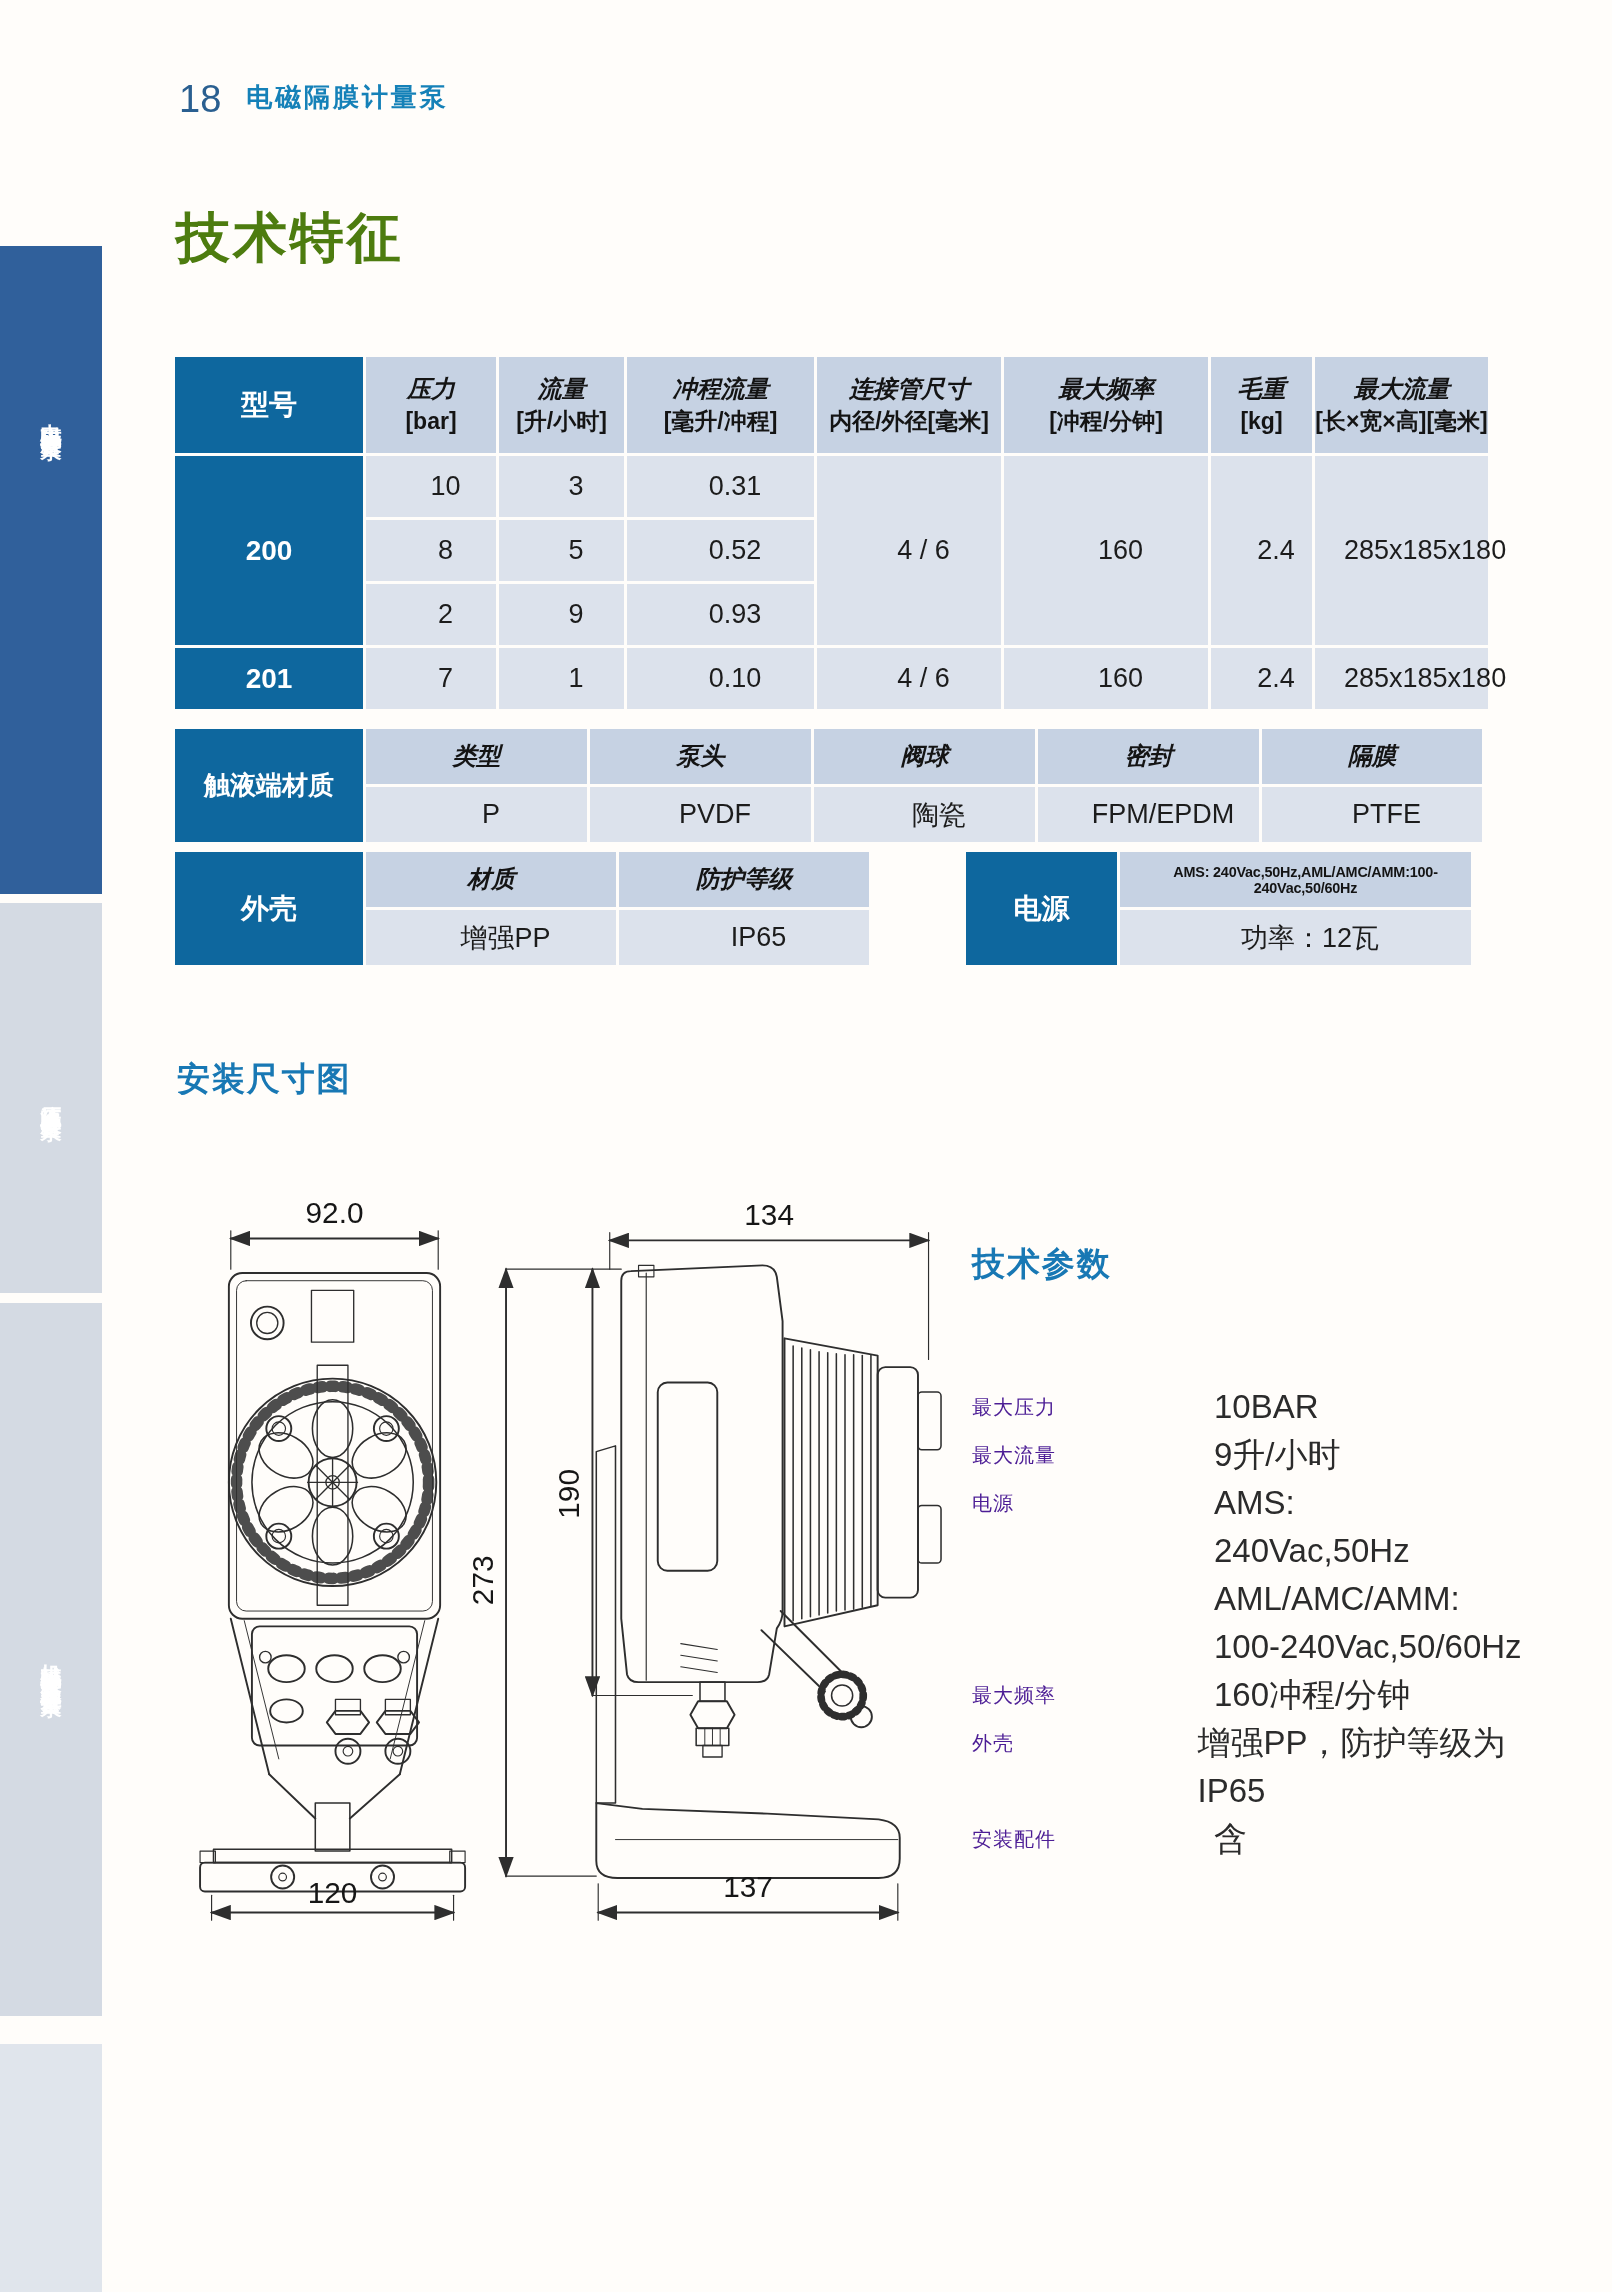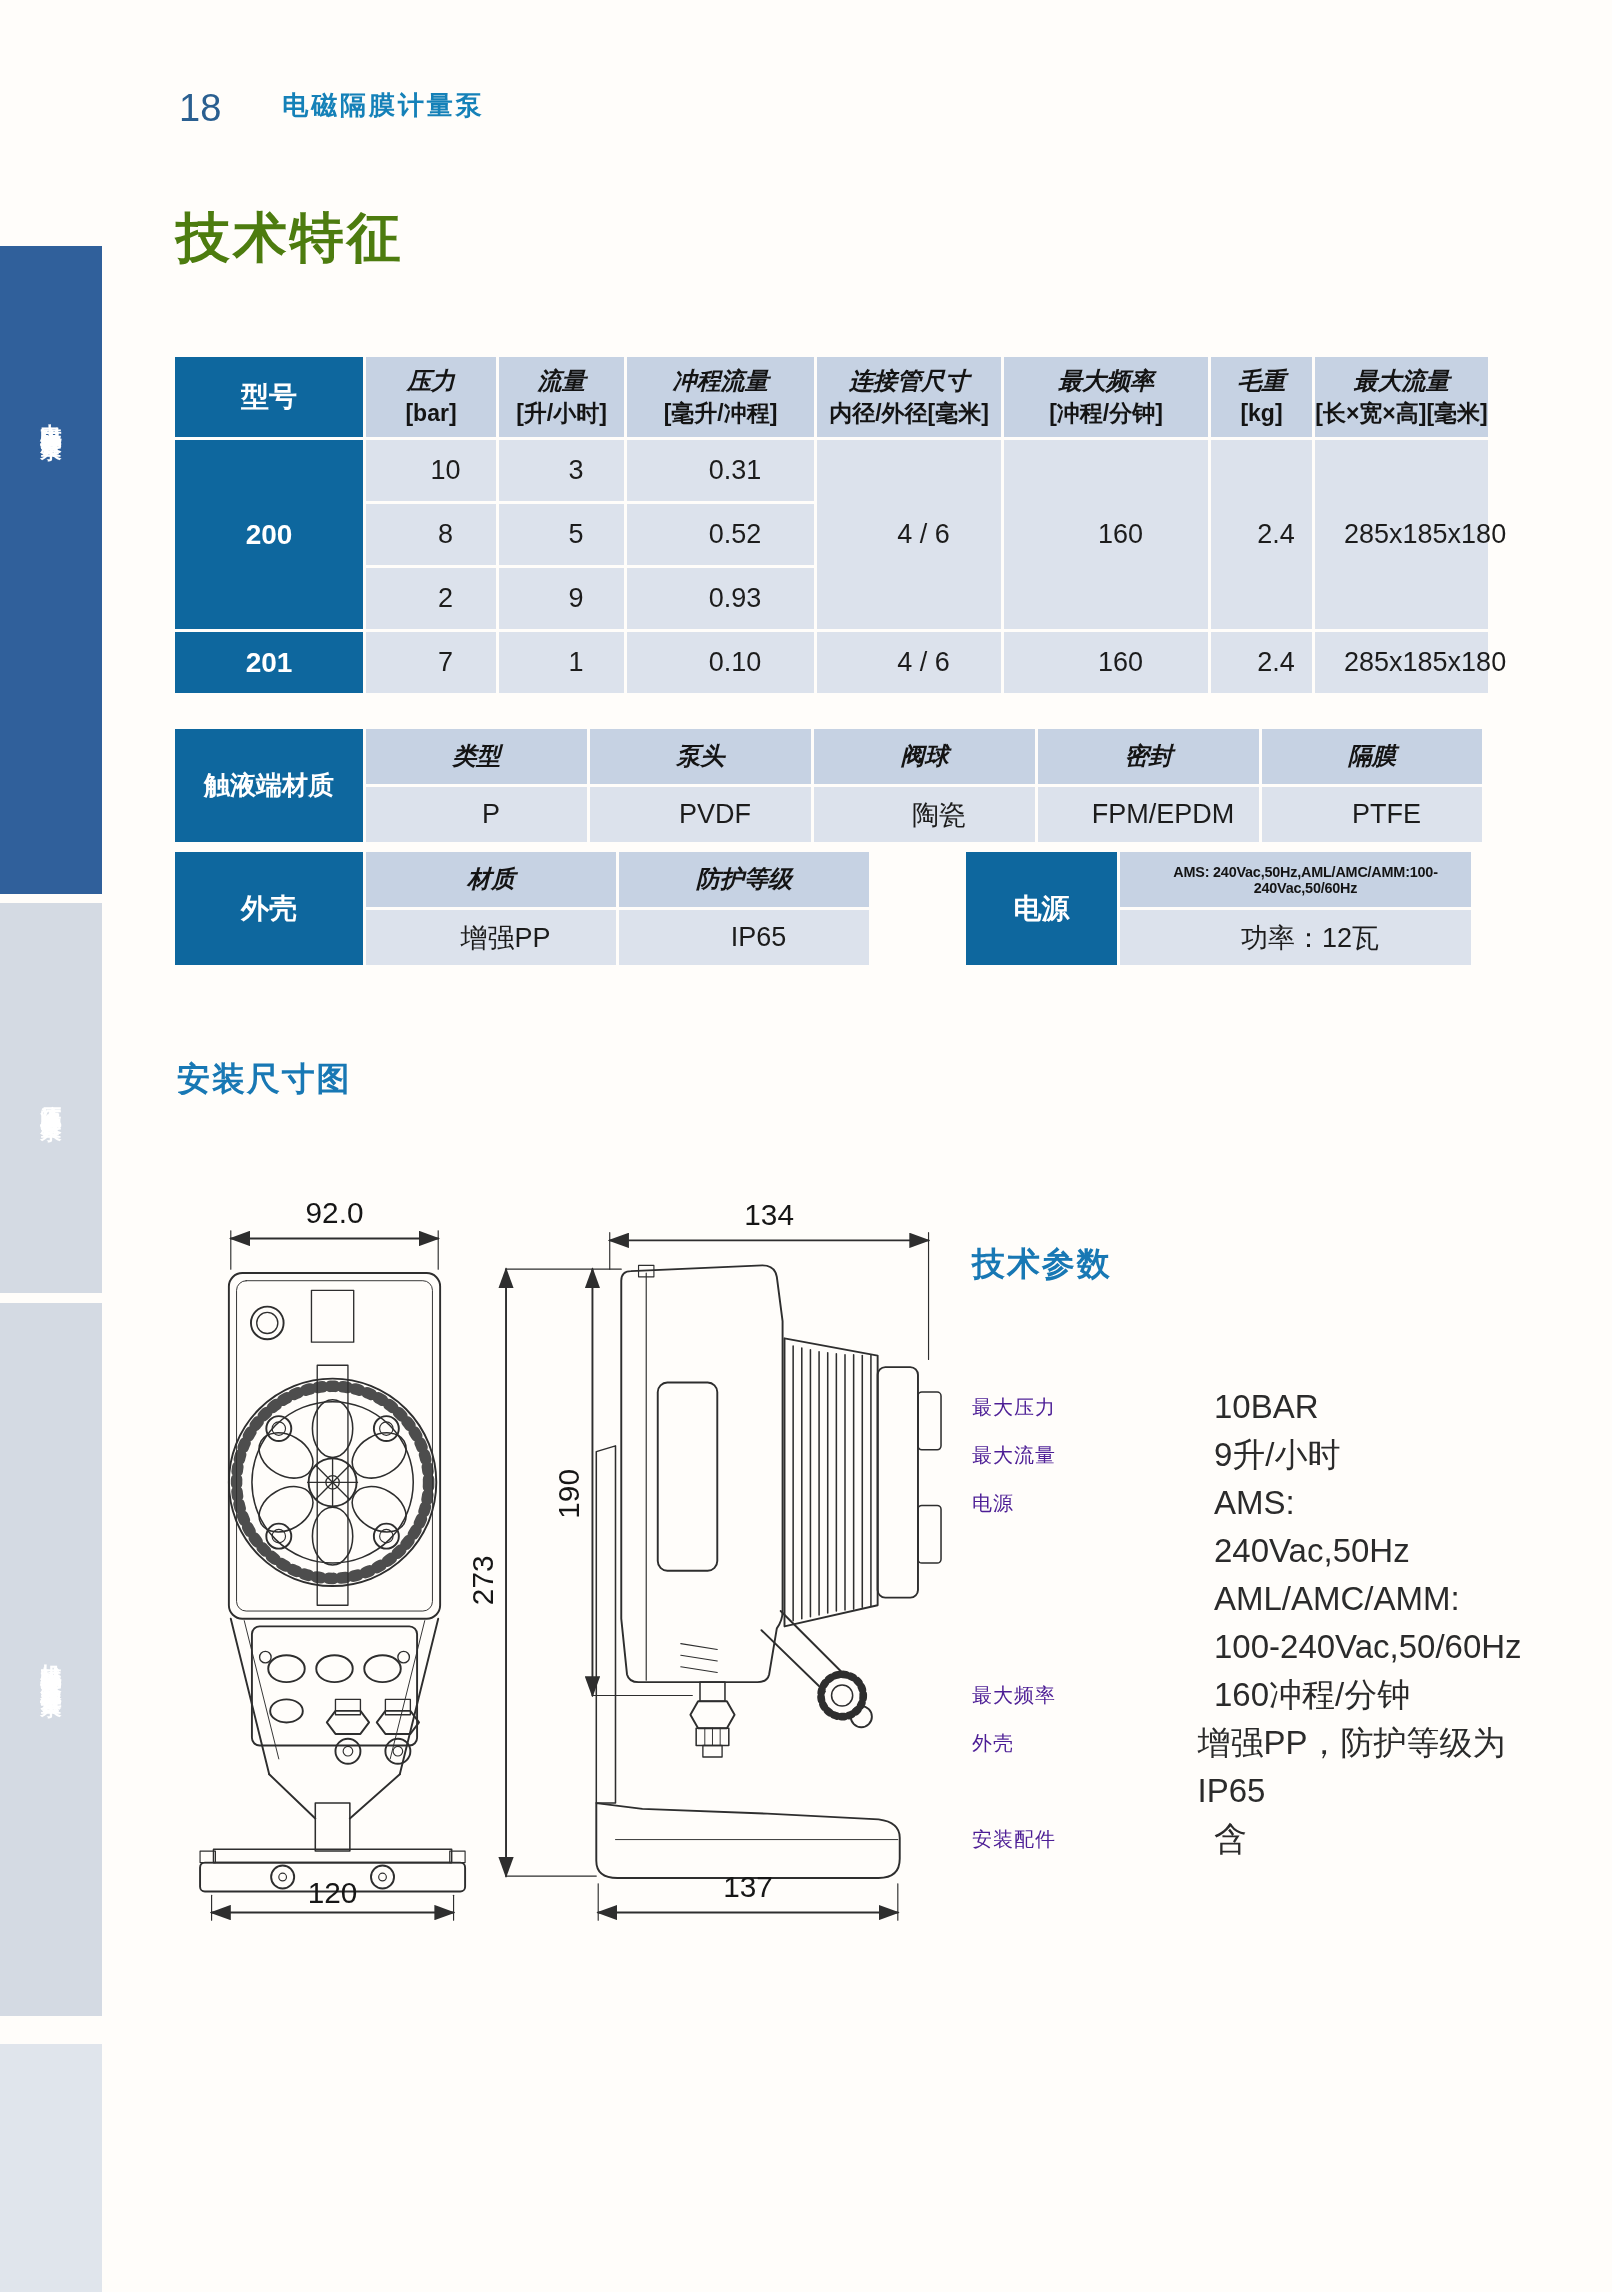--- a/index.html
+++ b/index.html
@@ -7,36 +7,36 @@
   .page { position:relative; width:1612px; height:2292px; background:#fffdfa; overflow:hidden; }
 
   
   .side-tab { position:absolute; left:0; width:102px; display:flex; justify-content:center; }
   .tab-active { background:#30609b; }
   .tab-idle { background:#d4dae3; }
   .vtext { writing-mode:vertical-rl; text-orientation:upright; color:#ffffff; font-weight:bold;
            font-size:21px; letter-spacing:2.9px; }
 
   
-  .page-header { position:absolute; left:179px; top:88px; display:flex; align-items:flex-end;gap:36px; }
+  .page-header { position:absolute; left:179px; top:80px; display:flex; align-items:center; }
   .page-number { font-size:38px; color:#2a5f90; font-weight:400; line-height:1; }
   .page-header-text { font-size:26px; color:#1581b8; font-weight:bold; letter-spacing:2.9px; margin-left:25px; padding-bottom:3.8px; }
   .page-title { position:absolute; left:176px; top:202px; font-size:54px; font-weight:bold; color:#4d7c0f; letter-spacing:2.9px; }
 
   
   table { border-collapse:separate; border-spacing:3.8px; table-layout:fixed; }
   td { text-align:center; vertical-align:middle; }
   td.dark { background:#0e679e; color:#ffffff; font-weight:bold; font-size:28px; }
   td.hcell { background:#c6d2e3; color:#141414; }
   td.vcell { background:#dce2ec; color:#1c1c1c; font-size:27px;padding-left:29px; }
   .hl1 { font-size:24px; font-weight:600; line-height:1.35;font-style:italic; }
   .hl2 { font-size:23px; font-weight:600; line-height:1.35; }
   .spec-table-wrap { position:absolute; left:172px; top:354px; }
   .spec-table { width:1300px; }
-  .spec-table tr.hdr { height:80px;margin-left:15px; }
+  .spec-table tr.hdr { height:96px;margin-left:15px; }
   .spec-table tr.row { height:61px; }
   .materials-wrap { position:absolute; left:172px; top:726px; }
   .materials-table { width:1300px; }
   .materials-table tr { height:55px; }
   .housing-wrap { position:absolute; left:172px; top:849px; }
   .housing-table { width:696px; }
   .housing-table tr { height:55px; }
   .power-wrap { position:absolute; left:963px; top:849px; }
   .power-table { width:509px; }
   .power-table tr { height:55px; }

